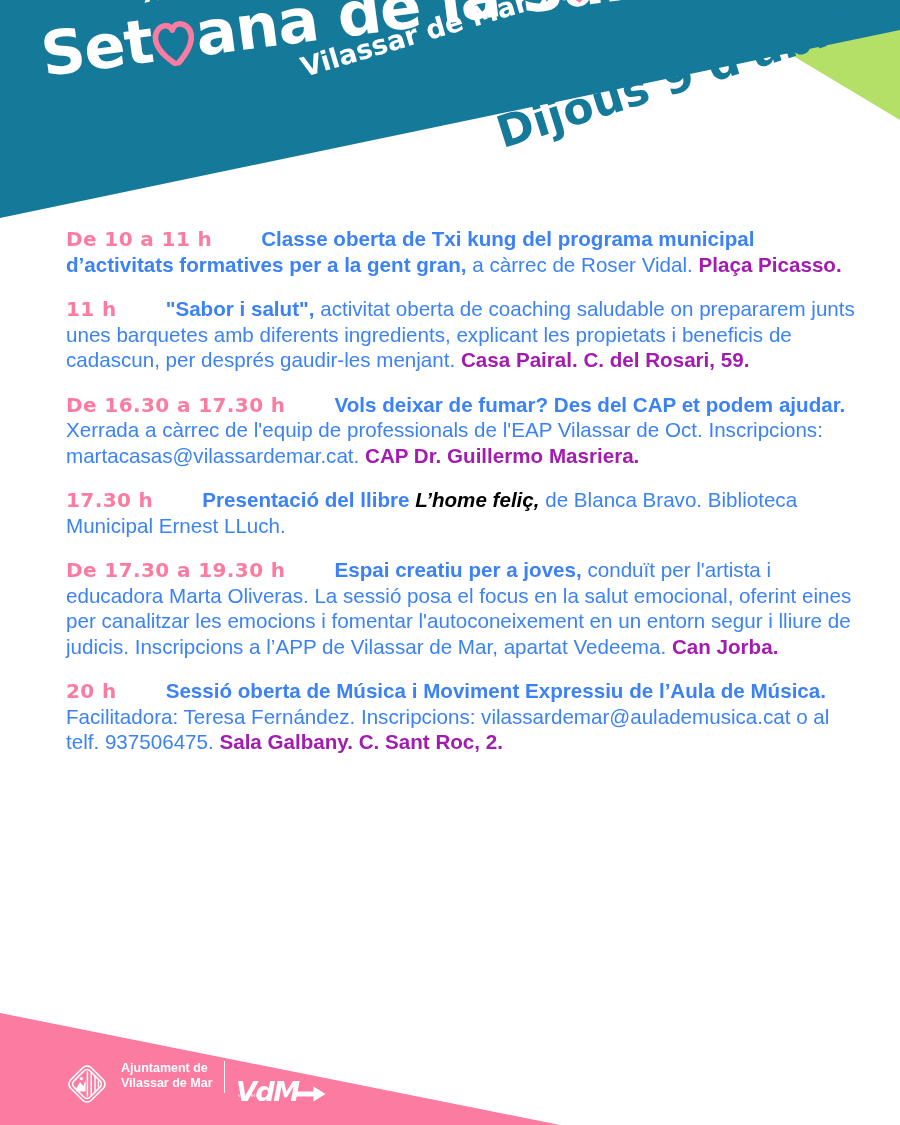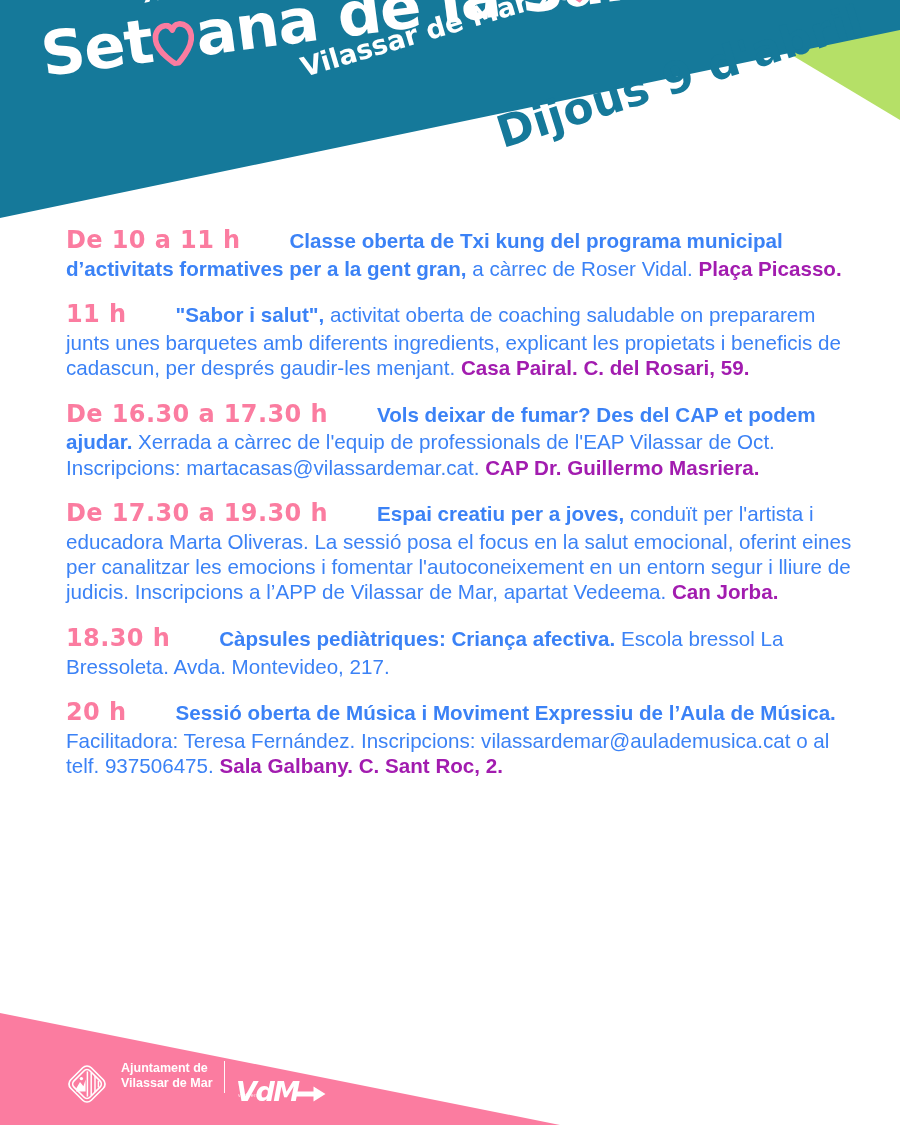--- a/index.html
+++ b/index.html
@@ -115,21 +115,21 @@
   .ev-line {
     font-size:20.6px;
     line-height:1.235;
     color:#231f20;
     font-family:"Liberation Sans", sans-serif;
     text-align:left;
   }
   .time {
     font-family:"DejaVu Sans", sans-serif;
     font-weight:bold;
-    font-size:24px;
+    font-size:20px;
     color:#fb7ca0;
     letter-spacing:0.4px;
     margin-right:3px;
   }
   .b   { font-weight:bold; color:#3b82f6;margin-left:46px; }
   .bi  { font-weight:bold; font-style:italic; color:#000000; }
   .sb  { font-weight:bold; color:#a21caf; }
   .rg  { font-weight:normal; color:#3b82f6; }
 
   
@@ -225,24 +225,24 @@
       <div class="event">
         <p class="ev-line"><span class="time">De 10 a 11 h</span><span class="b">Classe oberta de Txi kung del programa municipal d’activitats formatives per a la gent gran,</span><span class="rg"> a càrrec de Roser Vidal. </span><span class="sb">Plaça Picasso.</span></p>
       </div>
       <div class="event">
         <p class="ev-line"><span class="time">11 h</span><span class="b">"Sabor i salut",</span><span class="rg"> activitat oberta de coaching saludable on prepararem junts unes barquetes amb diferents ingredients, explicant les propietats i beneficis de cadascun, per després gaudir-les menjant. </span><span class="sb">Casa Pairal. C. del Rosari, 59.</span></p>
       </div>
       <div class="event">
         <p class="ev-line"><span class="time">De 16.30 a 17.30 h</span><span class="b">Vols deixar de fumar? Des del CAP et podem ajudar.</span><span class="rg"> Xerrada a càrrec de l'equip de professionals de l'EAP Vilassar de Oct. Inscripcions: martacasas@vilassardemar.cat. </span><span class="sb">CAP Dr. Guillermo Masriera.</span></p>
       </div>
       <div class="event">
+        <p class="ev-line"><span class="time">17.30 h</span><span class="b">Presentació del llibre </span><span class="bi">L’home feliç,</span><span class="rg"> de Blanca Bravo. Biblioteca Municipal Ernest LLuch.</span></p>
+      </div>
+      <div class="event">
         <p class="ev-line"><span class="time">De 17.30 a 19.30 h</span><span class="b">Espai creatiu per a joves,</span><span class="rg"> conduït per l'artista i educadora Marta Oliveras. La sessió posa el focus en la salut emocional, oferint eines per canalitzar les emocions i fomentar l'autoconeixement en un entorn segur i lliure de judicis. Inscripcions a l’APP de Vilassar de Mar, apartat Vedeema. </span><span class="sb">Can Jorba.</span></p>
-      </div>
-      <div class="event">
-        <p class="ev-line"><span class="time">18.30 h</span><span class="b">Càpsules pediàtriques: Criança afectiva.</span><span class="rg"> Escola bressol La Bressoleta. Avda. Montevideo, 217.</span></p>
       </div>
       <div class="event">
         <p class="ev-line"><span class="time">20 h</span><span class="b">Sessió oberta de Música i Moviment Expressiu de l’Aula de Música.</span><span class="rg"> Facilitadora: Teresa Fernández. Inscripcions: vilassardemar@aulademusica.cat o al telf. 937506475. </span><span class="sb">Sala Galbany. C. Sant Roc, 2.</span></p>
       </div>
     </div>
 
   <svg class="shape-pink" viewBox="0 0 900 120" preserveAspectRatio="none">
     <polygon points="0,8 0,120 560,120" fill="#fb7ca0"></polygon>
   </svg>
 

